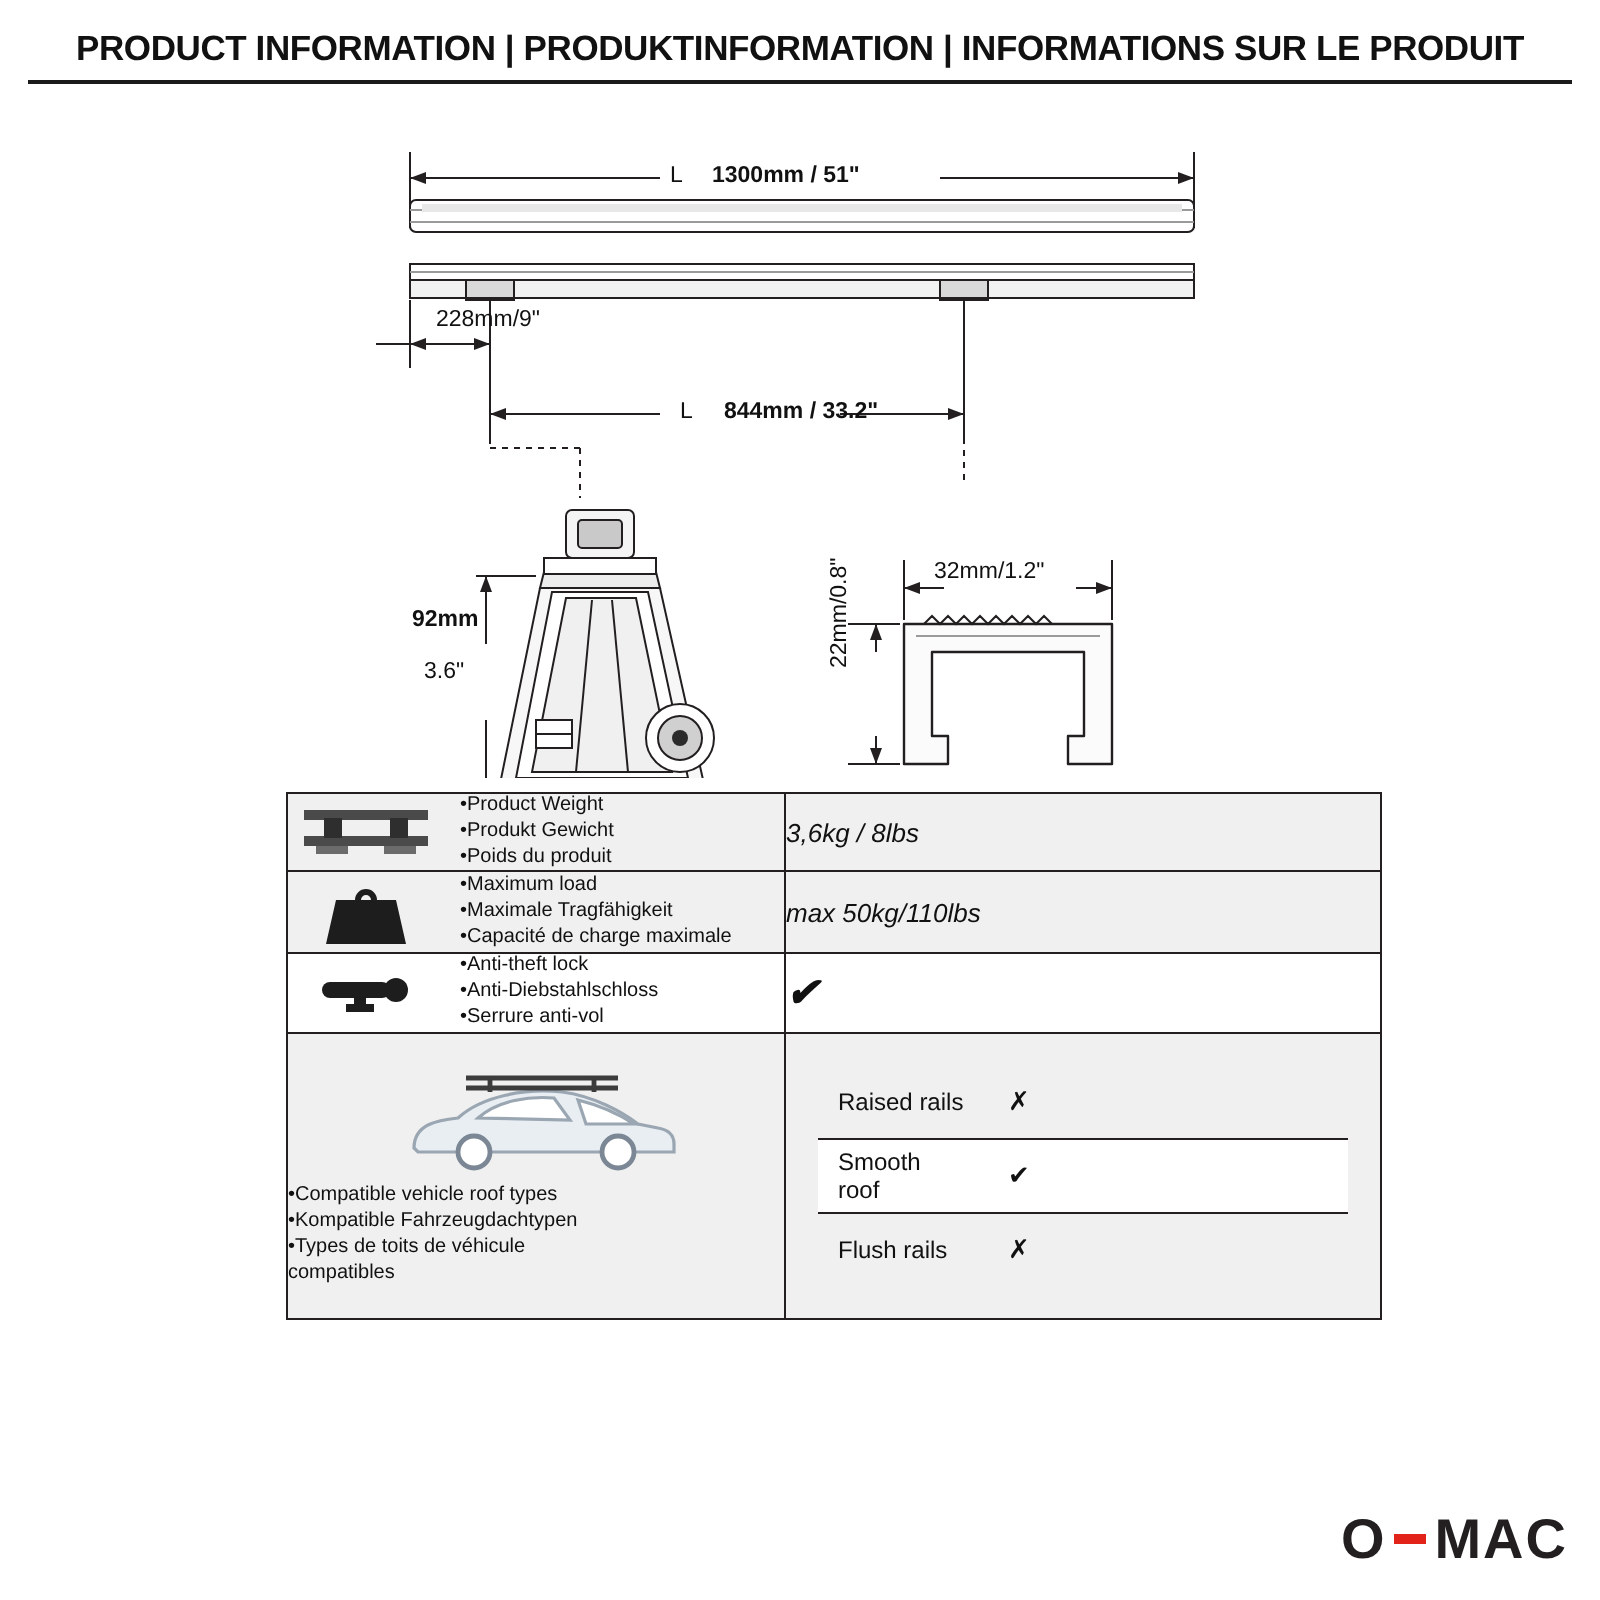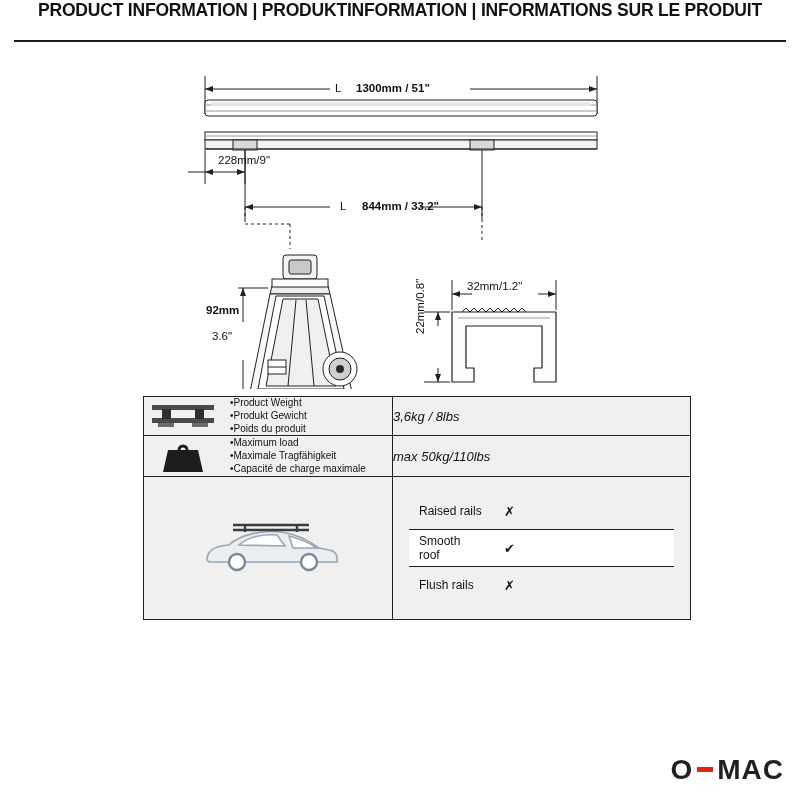--- a/index.html
+++ b/index.html
@@ -19,21 +19,21 @@
     position: relative;
     width: 800px;
     height: 800px;
     box-sizing: border-box;
     padding: 0;
   }
   
   .header {
     position: absolute;
     left: 14px;
-    top: 0;
+    top: 14px;
     width: 772px;
     text-align: center;
     font-size: 17.5px;
     font-weight: bold;
     letter-spacing: -0.2px;
     color: #111;
     white-space: nowrap;
   }
   .header-rule {
     position: absolute;
@@ -338,40 +338,68 @@
             <div class="lbl-lines">
               <div>•Maximum load</div>
               <div>•Maximale Tragfähigkeit</div>
               <div>•Capacité de charge maximale</div>
             </div>
           </div>
         </td>
         <td class="cell-right row-shade">max 50kg/110lbs</td>
       </tr>
 
+      <tr class="row-white">
+        <td class="cell-left row-white">
+          <div class="icon-row">
+            <div class="icon-box">
+              <svg width="60" height="30" viewBox="0 0 60 30">
+                <rect x="8" y="9" width="34" height="8" rx="4" fill="#1d1d1d"></rect>
+                <rect x="24" y="15" width="6" height="9" fill="#1d1d1d"></rect>
+                <rect x="20" y="20" width="14" height="4" fill="#1d1d1d"></rect>
+                <circle cx="45" cy="13" r="6" fill="#1d1d1d"></circle>
+              </svg>
+            </div>
+            <div class="lbl-lines">
+              <div>•Anti-theft lock</div>
+              <div>•Anti-Diebstahlschloss</div>
+              <div>•Serrure anti-vol</div>
+            </div>
+          </div>
+        </td>
+        <td class="cell-right row-white">
+          <span class="check">✔</span>
+        </td>
+      </tr>
 
       <tr class="row-shade">
         <td class="cell-left veh-cell row-shade">
           <div class="veh-icon">
             <svg width="150" height="56" viewBox="0 0 150 56">
               <g stroke="#9aa6b2" fill="none" stroke-width="1.6">
                 <path d="M14 42 C14 30 26 28 36 27 C48 16 70 12 88 14 C104 16 118 24 126 30 L136 32 C142 33 144 36 144 40 L144 44 L16 44 Z" fill="#e9eef3"></path>
                 <path d="M46 27 C56 18 72 16 84 17 L92 28 Z" fill="#ffffff"></path>
                 <path d="M96 18 C108 21 118 26 124 30 L100 30 Z" fill="#ffffff"></path>
                 <circle cx="44" cy="44" r="8" fill="#ffffff" stroke="#7b8794" stroke-width="2.4"></circle>
                 <circle cx="116" cy="44" r="8" fill="#ffffff" stroke="#7b8794" stroke-width="2.4"></circle>
               </g>
               <g stroke="#3c3c3c" stroke-width="2.4" fill="none">
                 <line x1="40" y1="12" x2="116" y2="12"></line>
                 <line x1="40" y1="7" x2="116" y2="7"></line>
                 <line x1="52" y1="7" x2="52" y2="14"></line>
                 <line x1="104" y1="7" x2="104" y2="14"></line>
               </g>
             </svg>
           </div>
+          <div class="lbl-lines">
+            <div>•Compatible vehicle roof types</div>
+            <div>•Kompatible Fahrzeugdachtypen</div>
+            <div>•Types de toits de véhicule</div>
+            <div>compatibles</div>
+          </div>
         </td>
         <td style="padding:16px;">
           <table class="roof-sub">
             <tbody>
               <tr>
                 <td>Raised rails</td>
                 <td class="mark">✗</td>
               </tr>
               <tr>
                 <td>Smooth roof</td>

